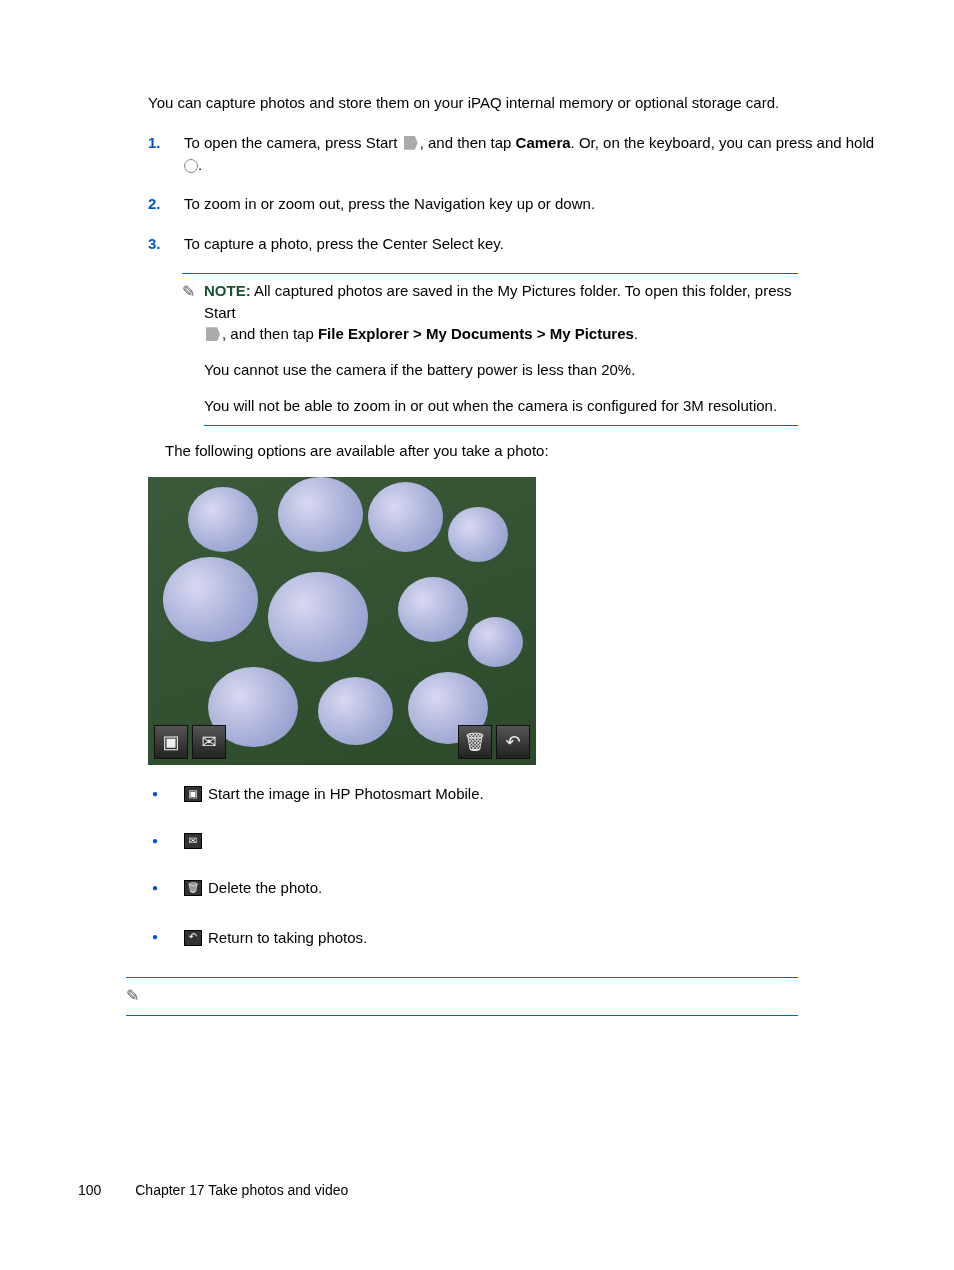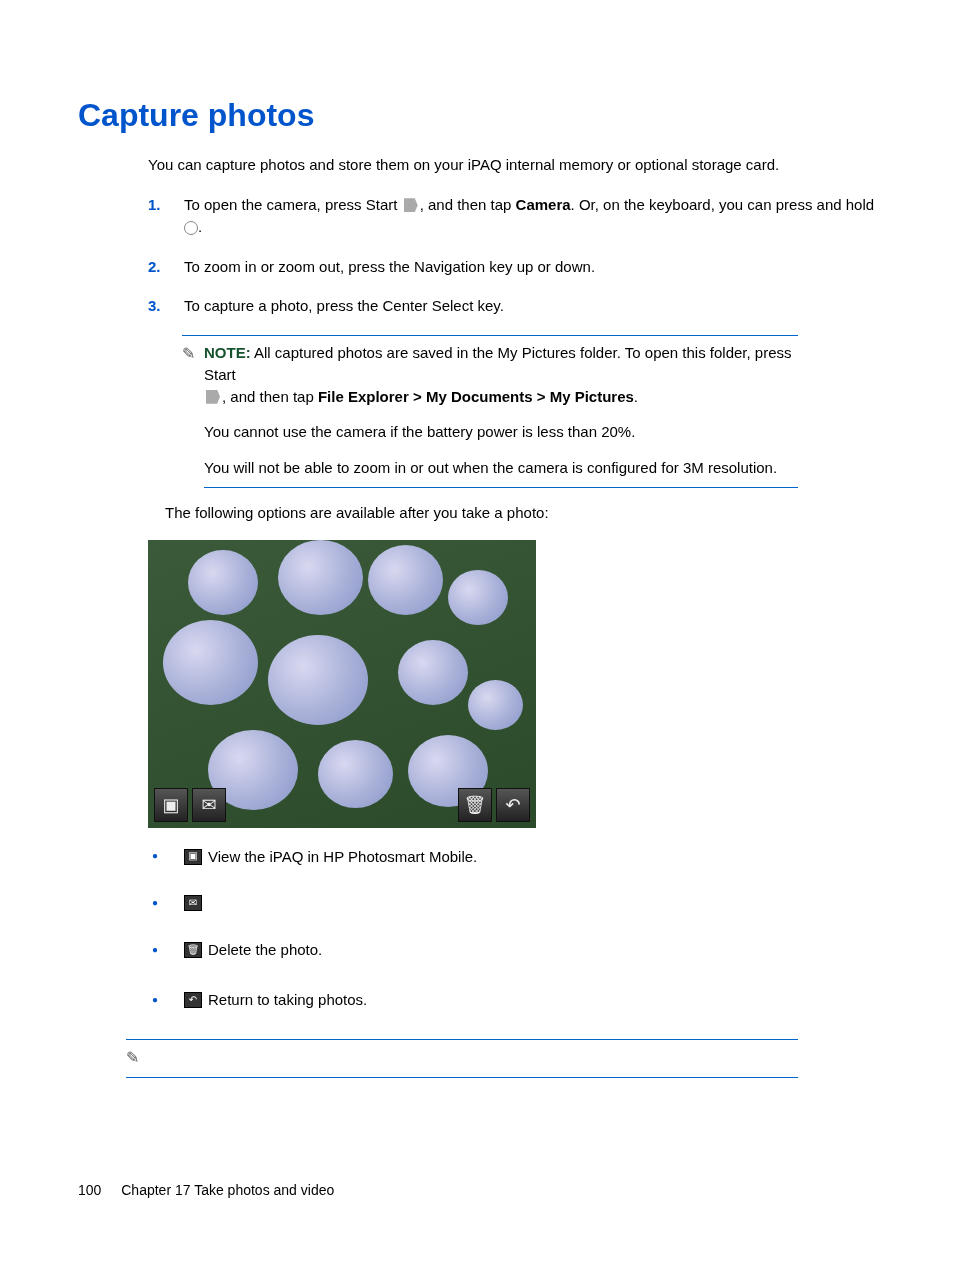--- a/index.html
+++ b/index.html
@@ -104,27 +104,26 @@
   .bullet-text { }
   .note2 {
     margin: 0 78px 0 48px;
   }
   .footer {
     position: absolute;
     bottom: 70px;
     left: 78px;
     font-size: 14px;
   }
-  .footer-page { margin-right: 16px; display:inline-block; }
+  .footer-page { margin-right: 30px; display:inline-block; }
 </style>
 </head>
 <body>
 
 <div class="page">
-  <h1 class="title">Capture photos</h1>
 
   <p class="intro">You can capture photos and store them on your iPAQ internal memory or optional storage card.</p>
 
   <div class="steps">
     <div class="step">
       <div class="step-num">1.</div>
       <div class="step-body">
         <span>To open the camera, press Start </span><span class="icon-inline icon-flag"></span><span>, and then tap </span><span class="bold">Camera</span><span>. Or, on the keyboard, you can press and hold </span><span class="icon-ok-small"></span><span>.</span>
       </div>
     </div>
@@ -176,21 +175,21 @@
     <div class="photo-toolbar-right">
       <div class="toolbar-btn">🗑</div>
       <div class="toolbar-btn">↶</div>
     </div>
   </div>
 
   <div class="bullets">
     <div class="bullet-row">
       <div class="bullet-dot">●</div>
       <div class="bullet-icon">▣</div>
-      <div class="bullet-text">View the iPAQ in HP Photosmart Mobile.</div>
+      <div class="bullet-text">Start the image in HP Photosmart Mobile.</div>
     </div>
     <div class="bullet-row">
       <div class="bullet-dot">●</div>
       <div class="bullet-icon">✉</div>
     </div>
     <div class="bullet-row">
       <div class="bullet-dot">●</div>
       <div class="bullet-icon">🗑</div>
       <div class="bullet-text">Delete the photo.</div>
     </div>

